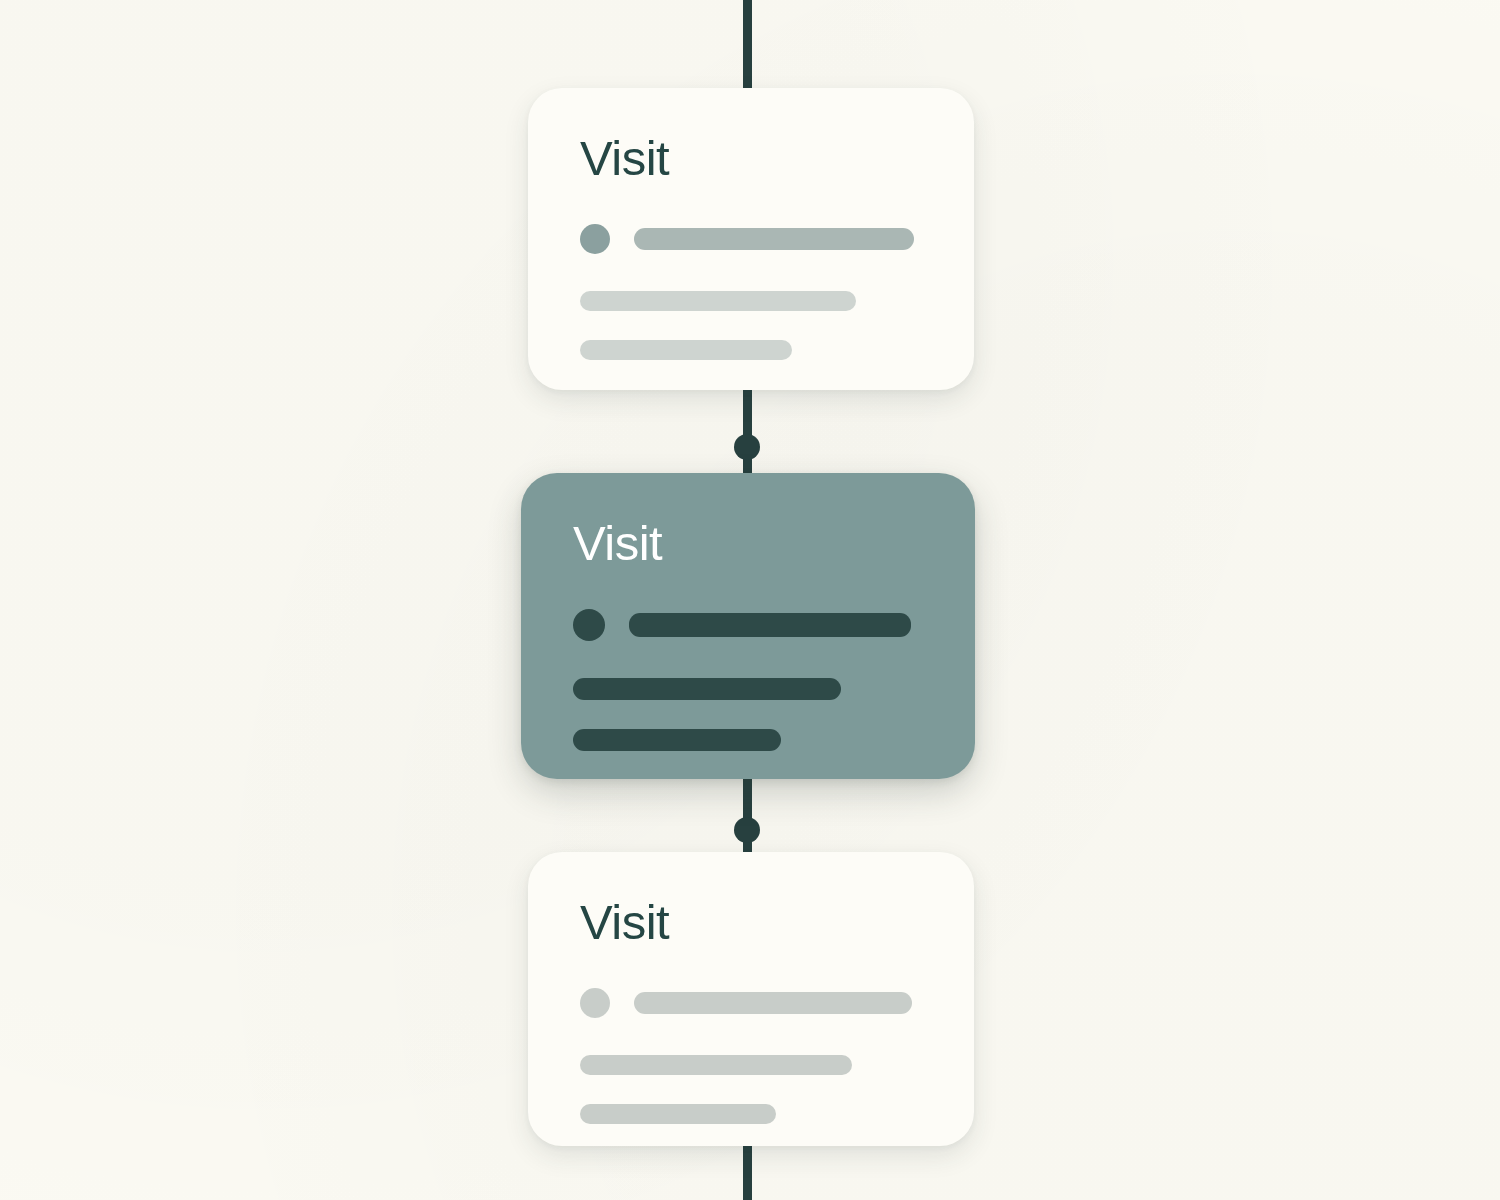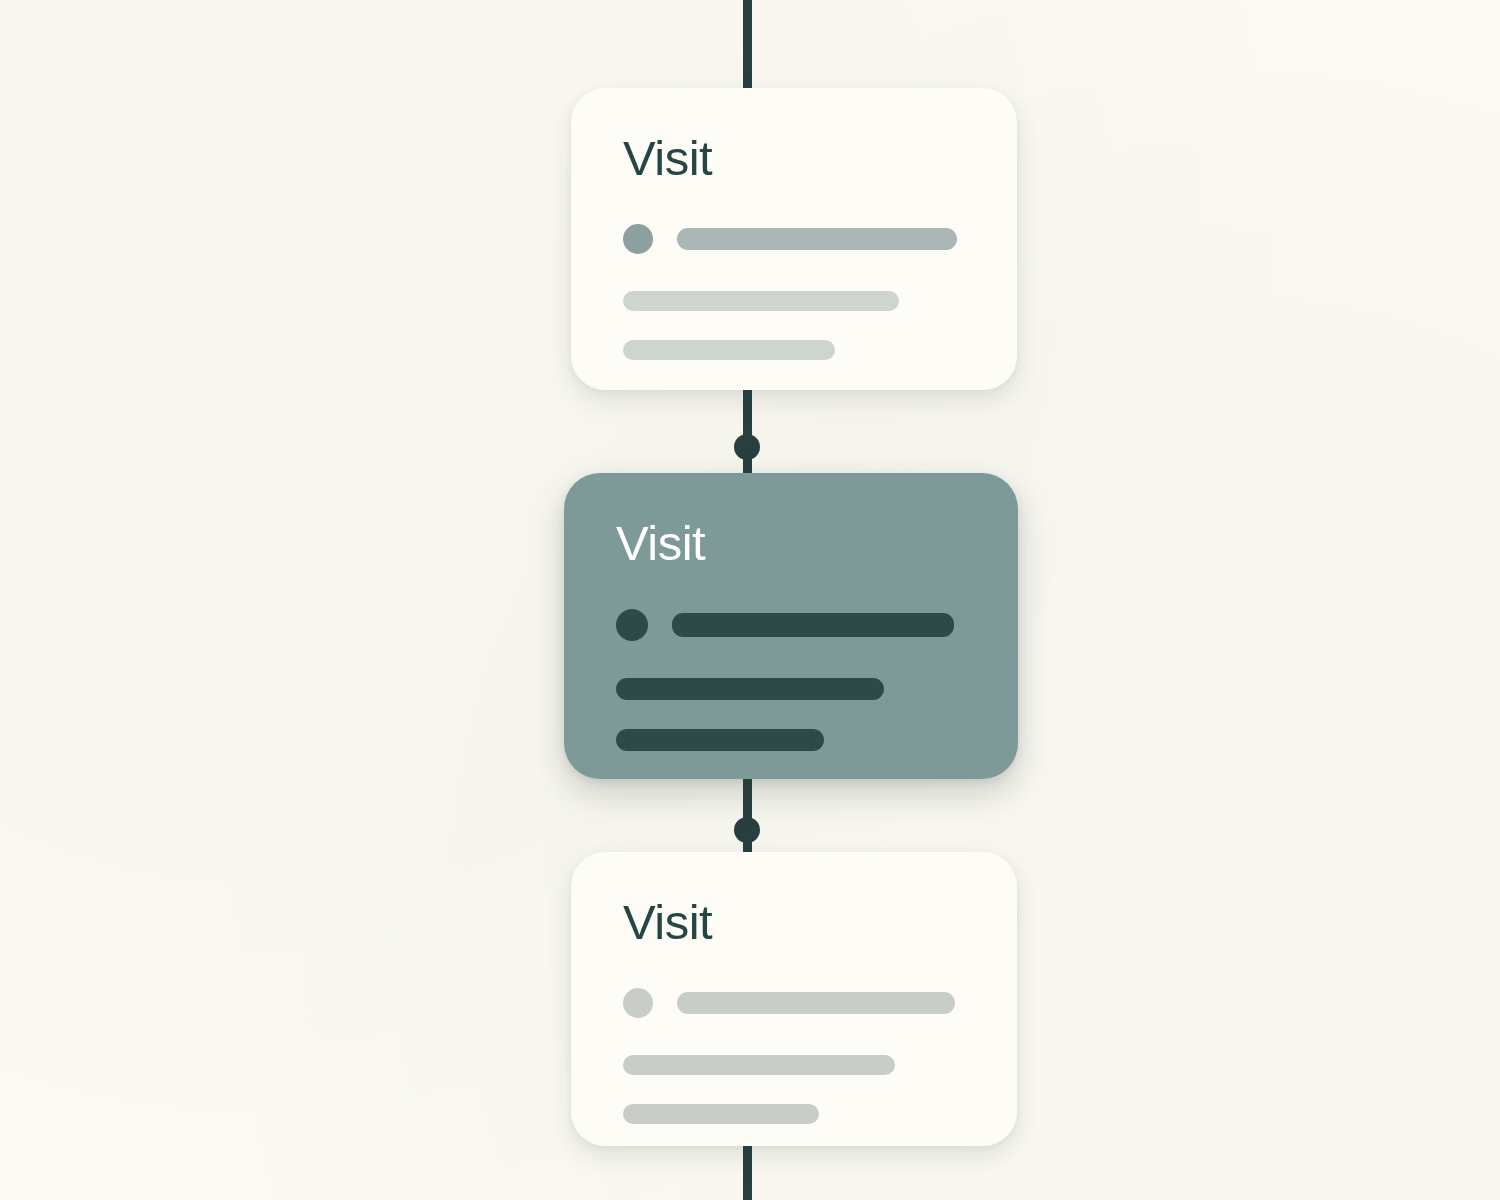--- a/index.html
+++ b/index.html
@@ -57,21 +57,20 @@
   }
   .node-1 { top: 434px; }
   .node-2 { top: 817px; }
 
   
   .card {
     position: absolute;
     z-index: 4;
     border-radius: 34px;
     padding: 46px 52px 0 52px;
-    margin-left: 43px;
   }
 
   .card-plain {
     background: #fdfcf7;
     box-shadow:
       0 10px 26px rgba(40, 54, 52, 0.11),
       0 2px 6px rgba(40, 54, 52, 0.05);
   }
 
   .card-active {

